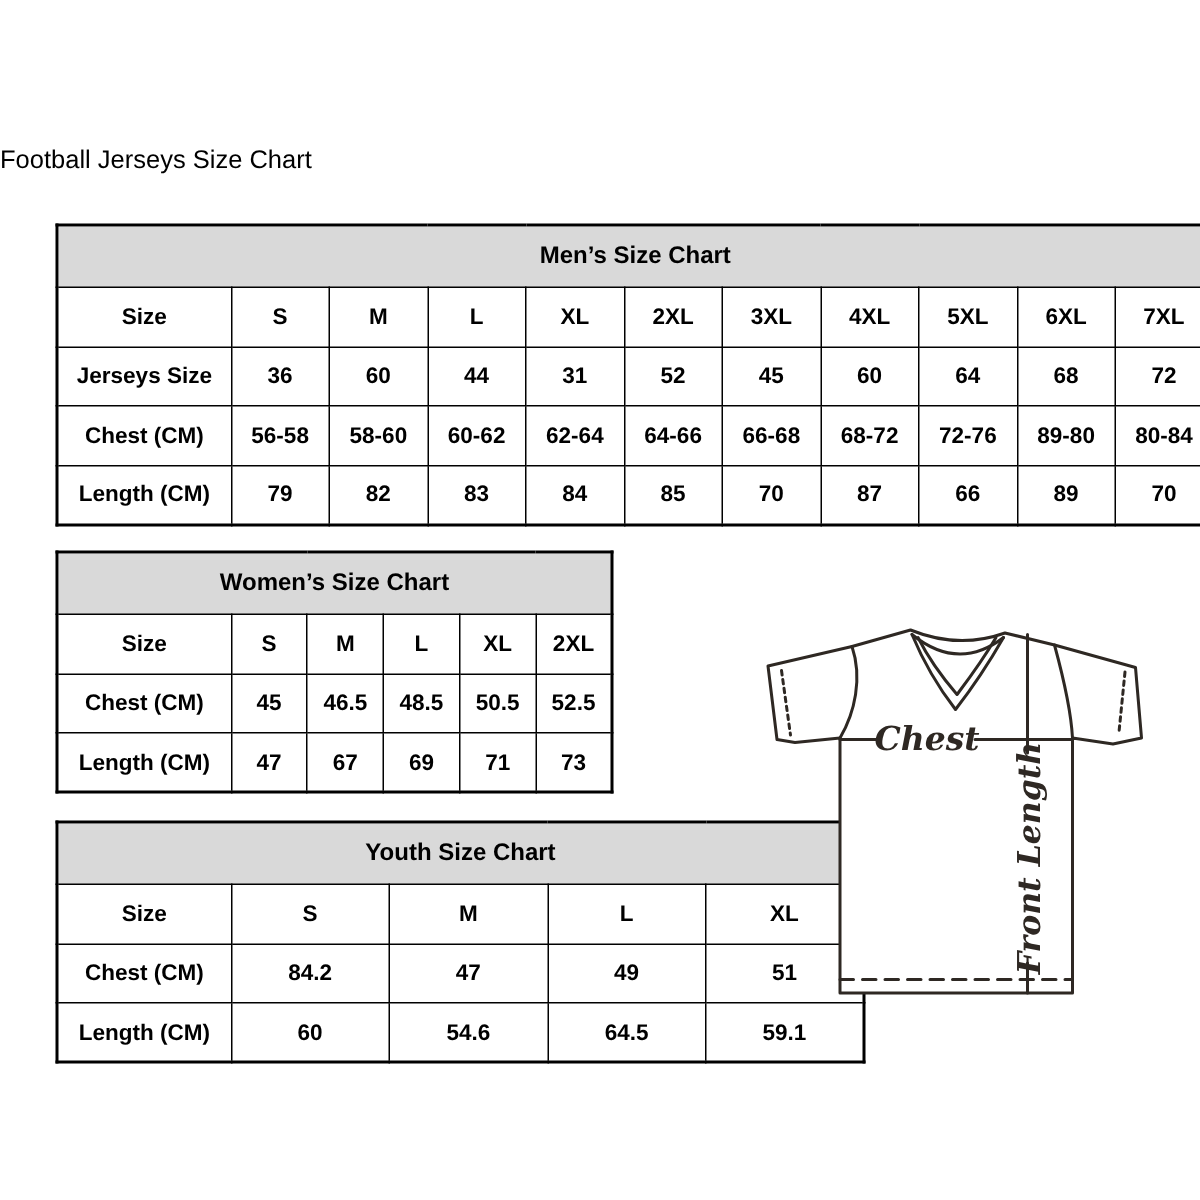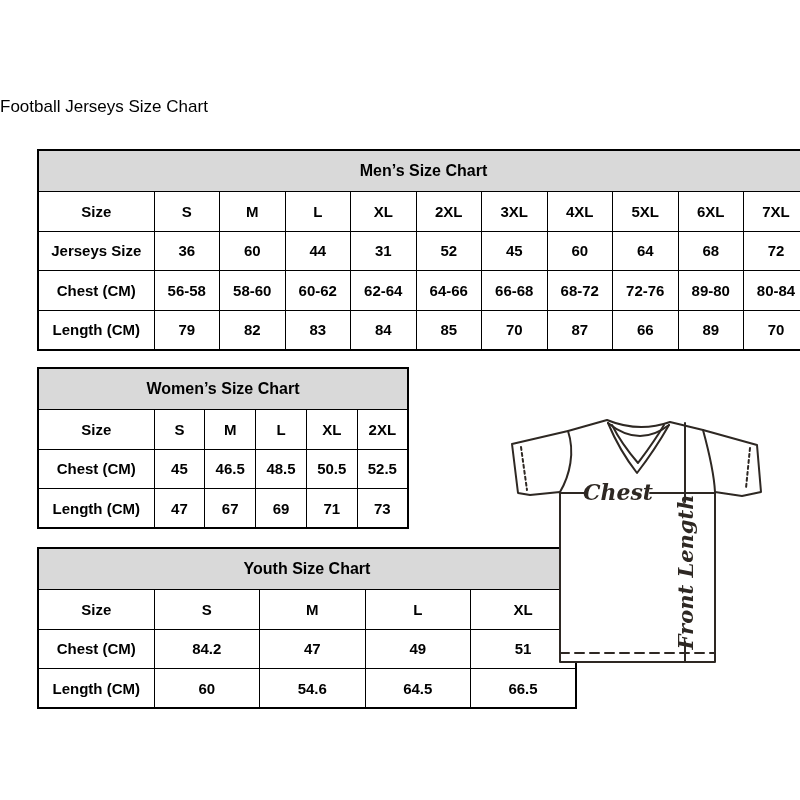--- a/index.html
+++ b/index.html
@@ -202,21 +202,21 @@
         <td>84.2</td>
         <td>47</td>
         <td>49</td>
         <td>51</td>
       </tr>
       <tr>
         <th>Length (CM)</th>
         <td>60</td>
         <td>54.6</td>
         <td>64.5</td>
-        <td>66.5</td>
+        <td>59.1</td>
       </tr>
     </tbody>
 </table>
 
 <svg class="jersey-diagram" viewBox="0 0 280 280" xmlns="http://www.w3.org/2000/svg">
   <g fill="none" stroke="#2e2823" stroke-width="2" stroke-linejoin="round" stroke-linecap="round">
 
     <path fill="#ffffff" d="M107,20 L68,31 L12,44 L18,93 L30,95 L60,92
              L60,262 L215,262 L215,92
              L242,96 L261,92 L257,45 L203,30 L170,22

